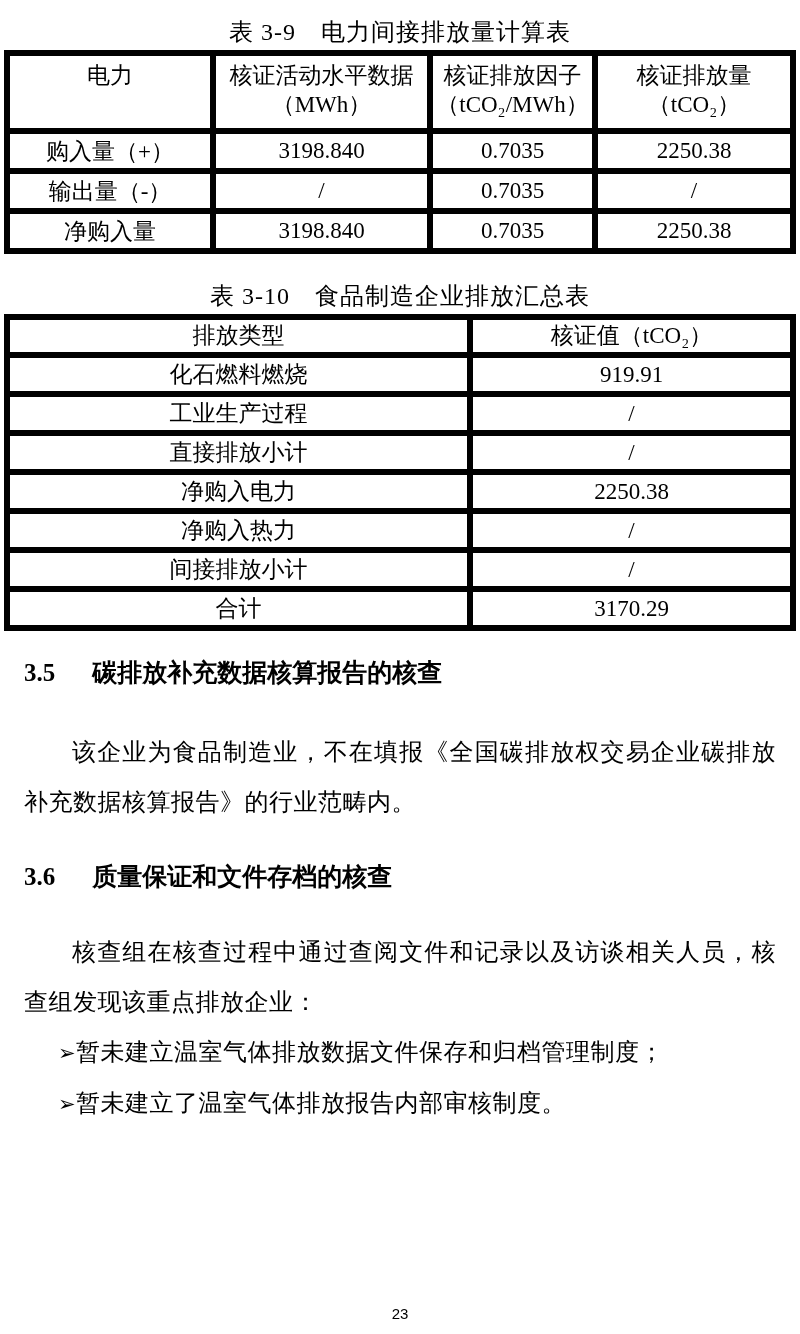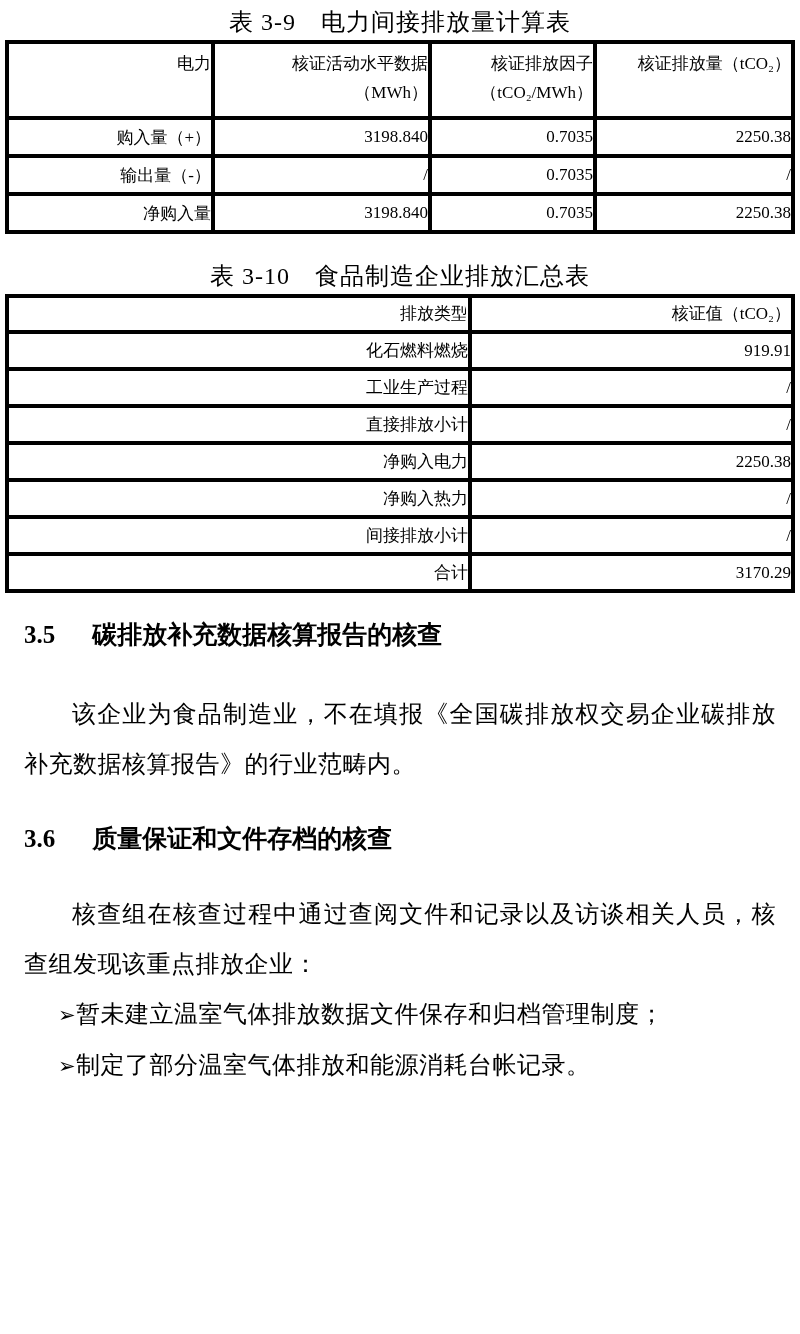--- a/index.html
+++ b/index.html
@@ -12,32 +12,33 @@
     font-family: "Liberation Serif", "DejaVu Serif", serif;
     overflow: hidden;
     box-sizing: border-box;
     padding-top: 6px;
   }
   .caption {
     text-align: center;
     font-size: 24px;
     line-height: 32px;
     letter-spacing: 1px;
+    margin-top: 10px;
   }
   .caption.second { margin-top: 26px; }
   table {
     border-collapse: collapse;
     table-layout: fixed;
     margin: 2px auto 0 auto;
     width: 786px;
   }
   th, td {
-    border: 4px solid #000000;
-    text-align: right;
-    font-size: 17px;
+    border: 6px solid #000000;
+    text-align: center;
+    font-size: 23px;
     font-weight: normal;
     padding: 0;
     overflow: hidden;
   }
   .t1 th { height: 67px; vertical-align: top; padding-top: 5px; line-height: 29px; }
   .t1 td { height: 34px; vertical-align: middle; }
   .t2 th { height: 32px; vertical-align: middle; line-height: 30px; border-radius: 15px; }
   .t2 td { height: 33px; vertical-align: middle; }
   .blk { display: block; }
   .heading {
@@ -174,16 +175,17 @@
 
   <div class="heading h36">
     <span class="hnum">3.6</span><span>质量保证和文件存档的核查</span>
   </div>
 
   <p class="body indent first36">核查组在核查过程中通过查阅文件和记录以及访谈相关人员，核查组发现该重点排放企业：</p>
 
 
   <p class="body bullet"><span class="bmark">➢</span><span>暂未建立温室气体排放数据文件保存和归档管理制度；</span></p>
 
-  <p class="body bullet"><span class="bmark">➢</span><span>制定了部分温室气体排放和能源消耗台帐记录。</span></p>
+  <p class="body bullet"><span class="bmark">➢</span><span>暂未建立了温室气体排放报告内部审核制度。</span></p>
 
+  <div class="pagenum">23</div>
 
 </div>
 
 </body></html>

